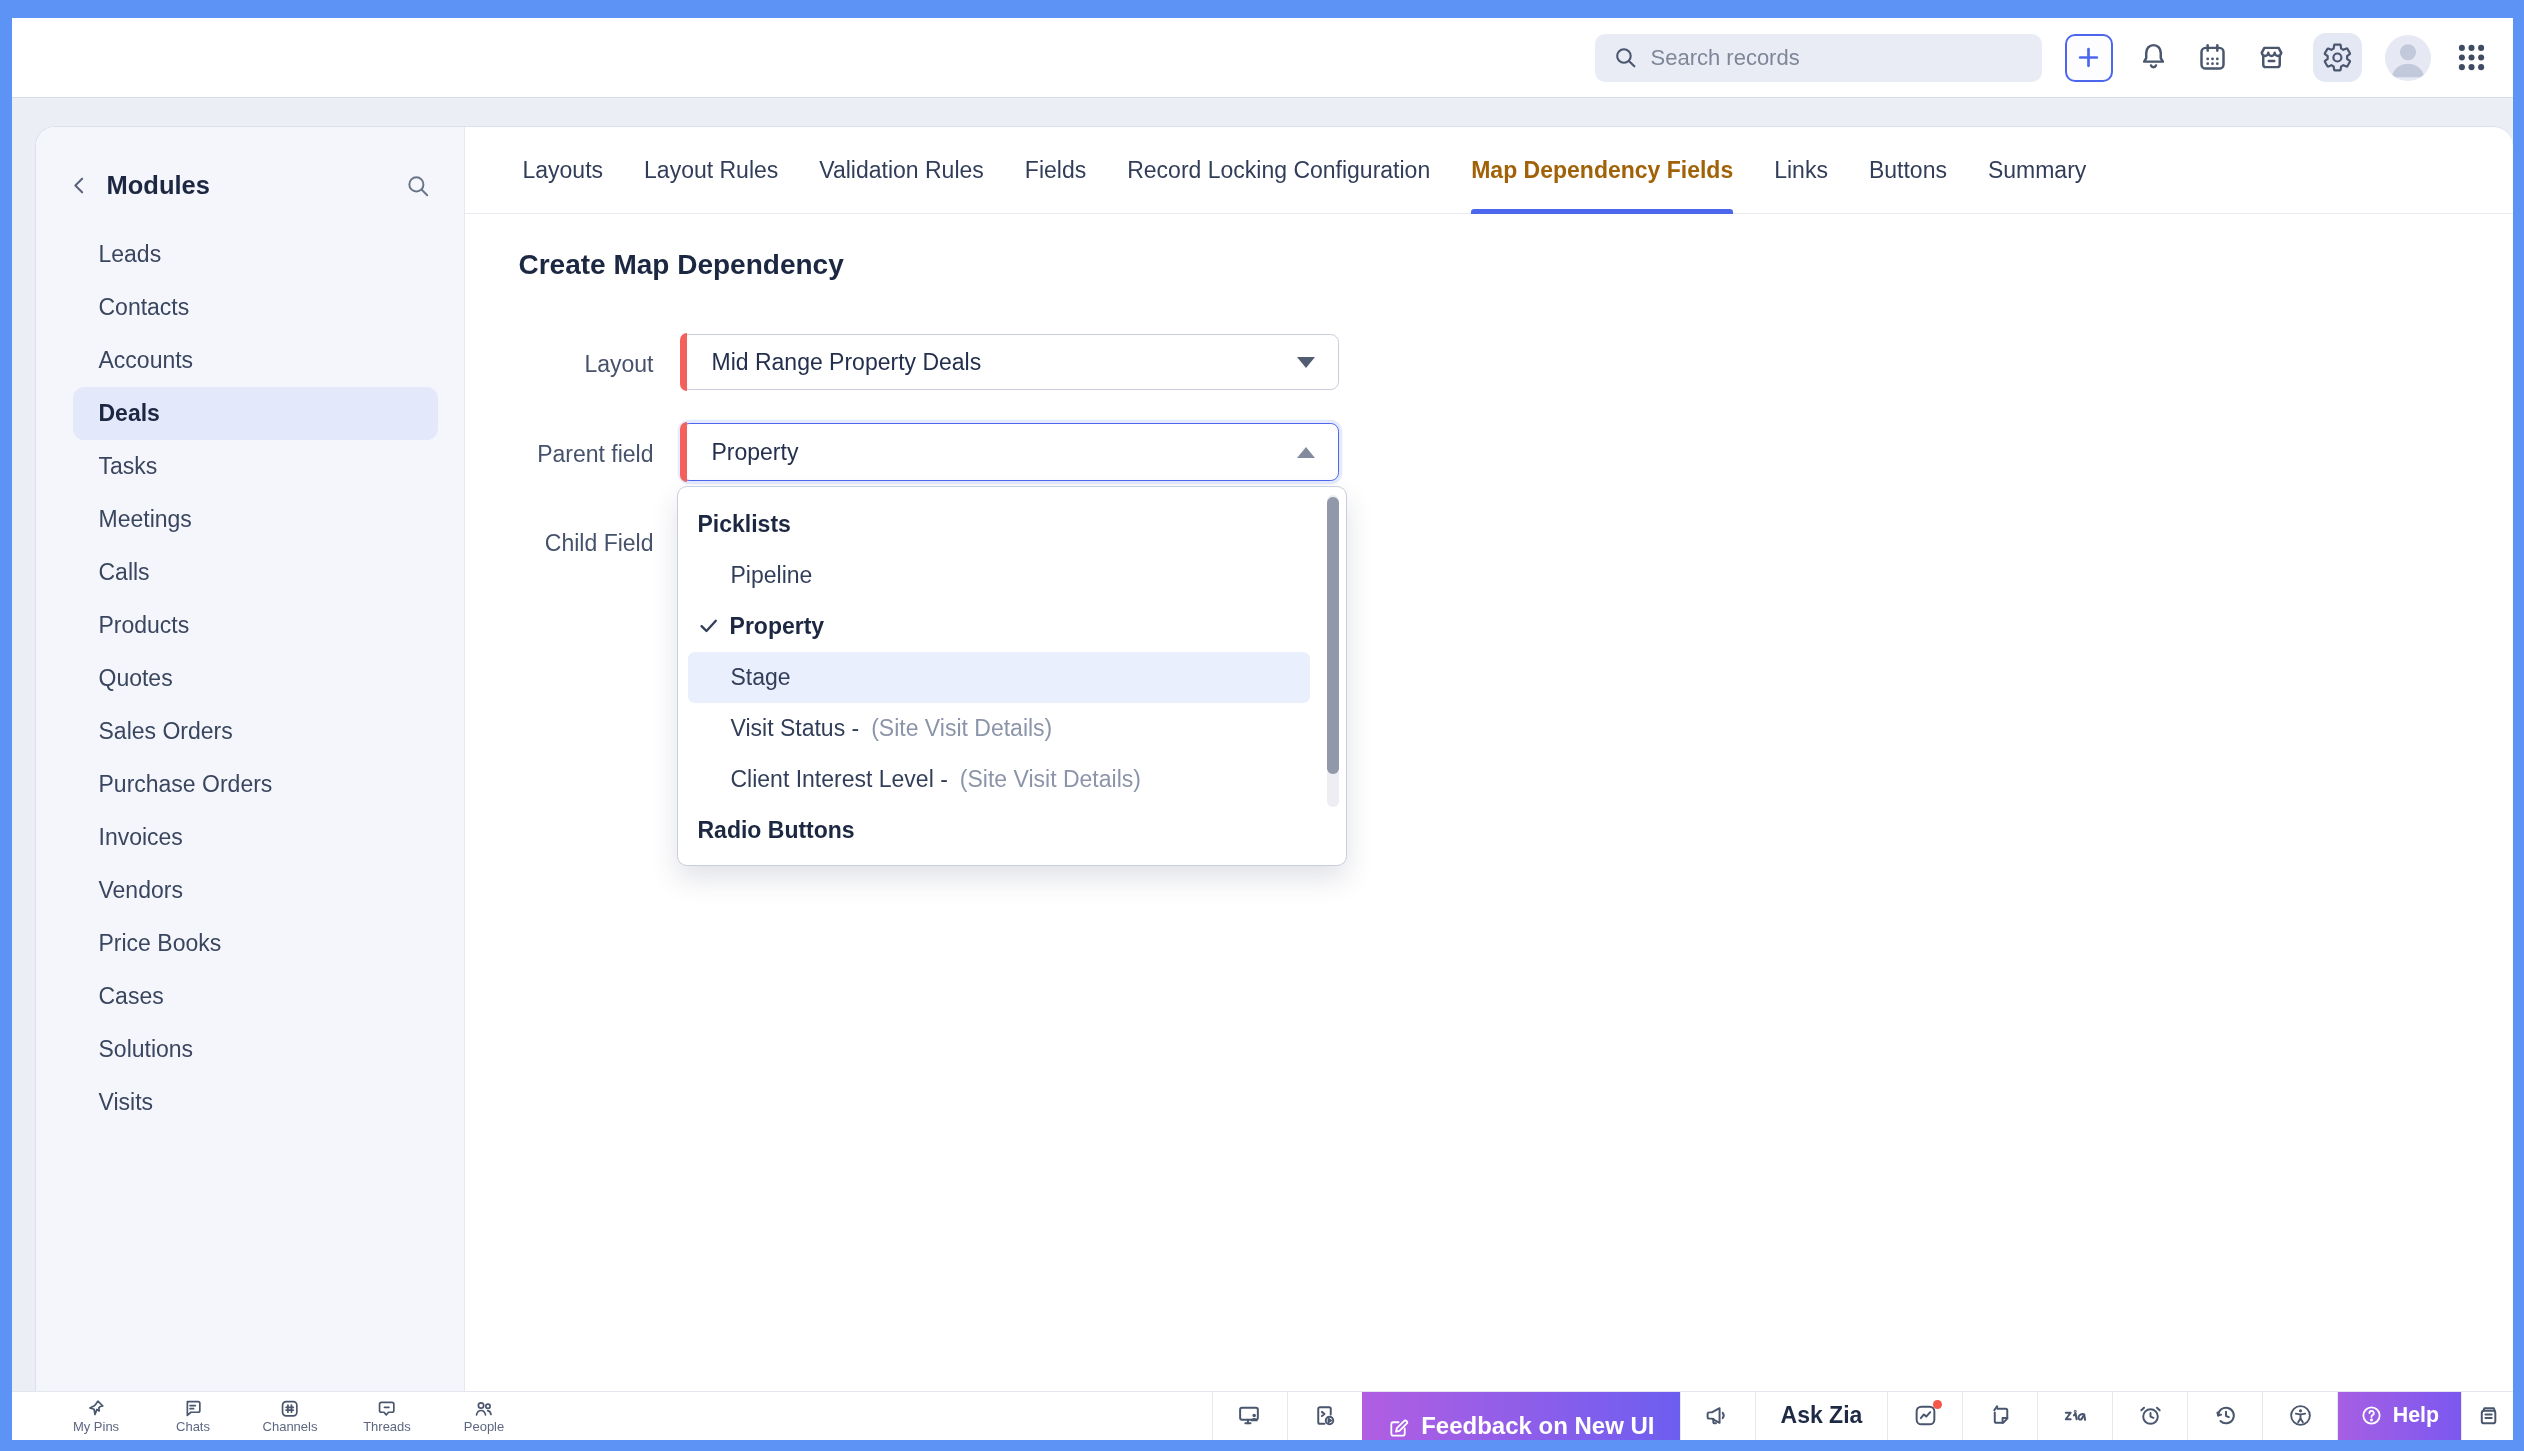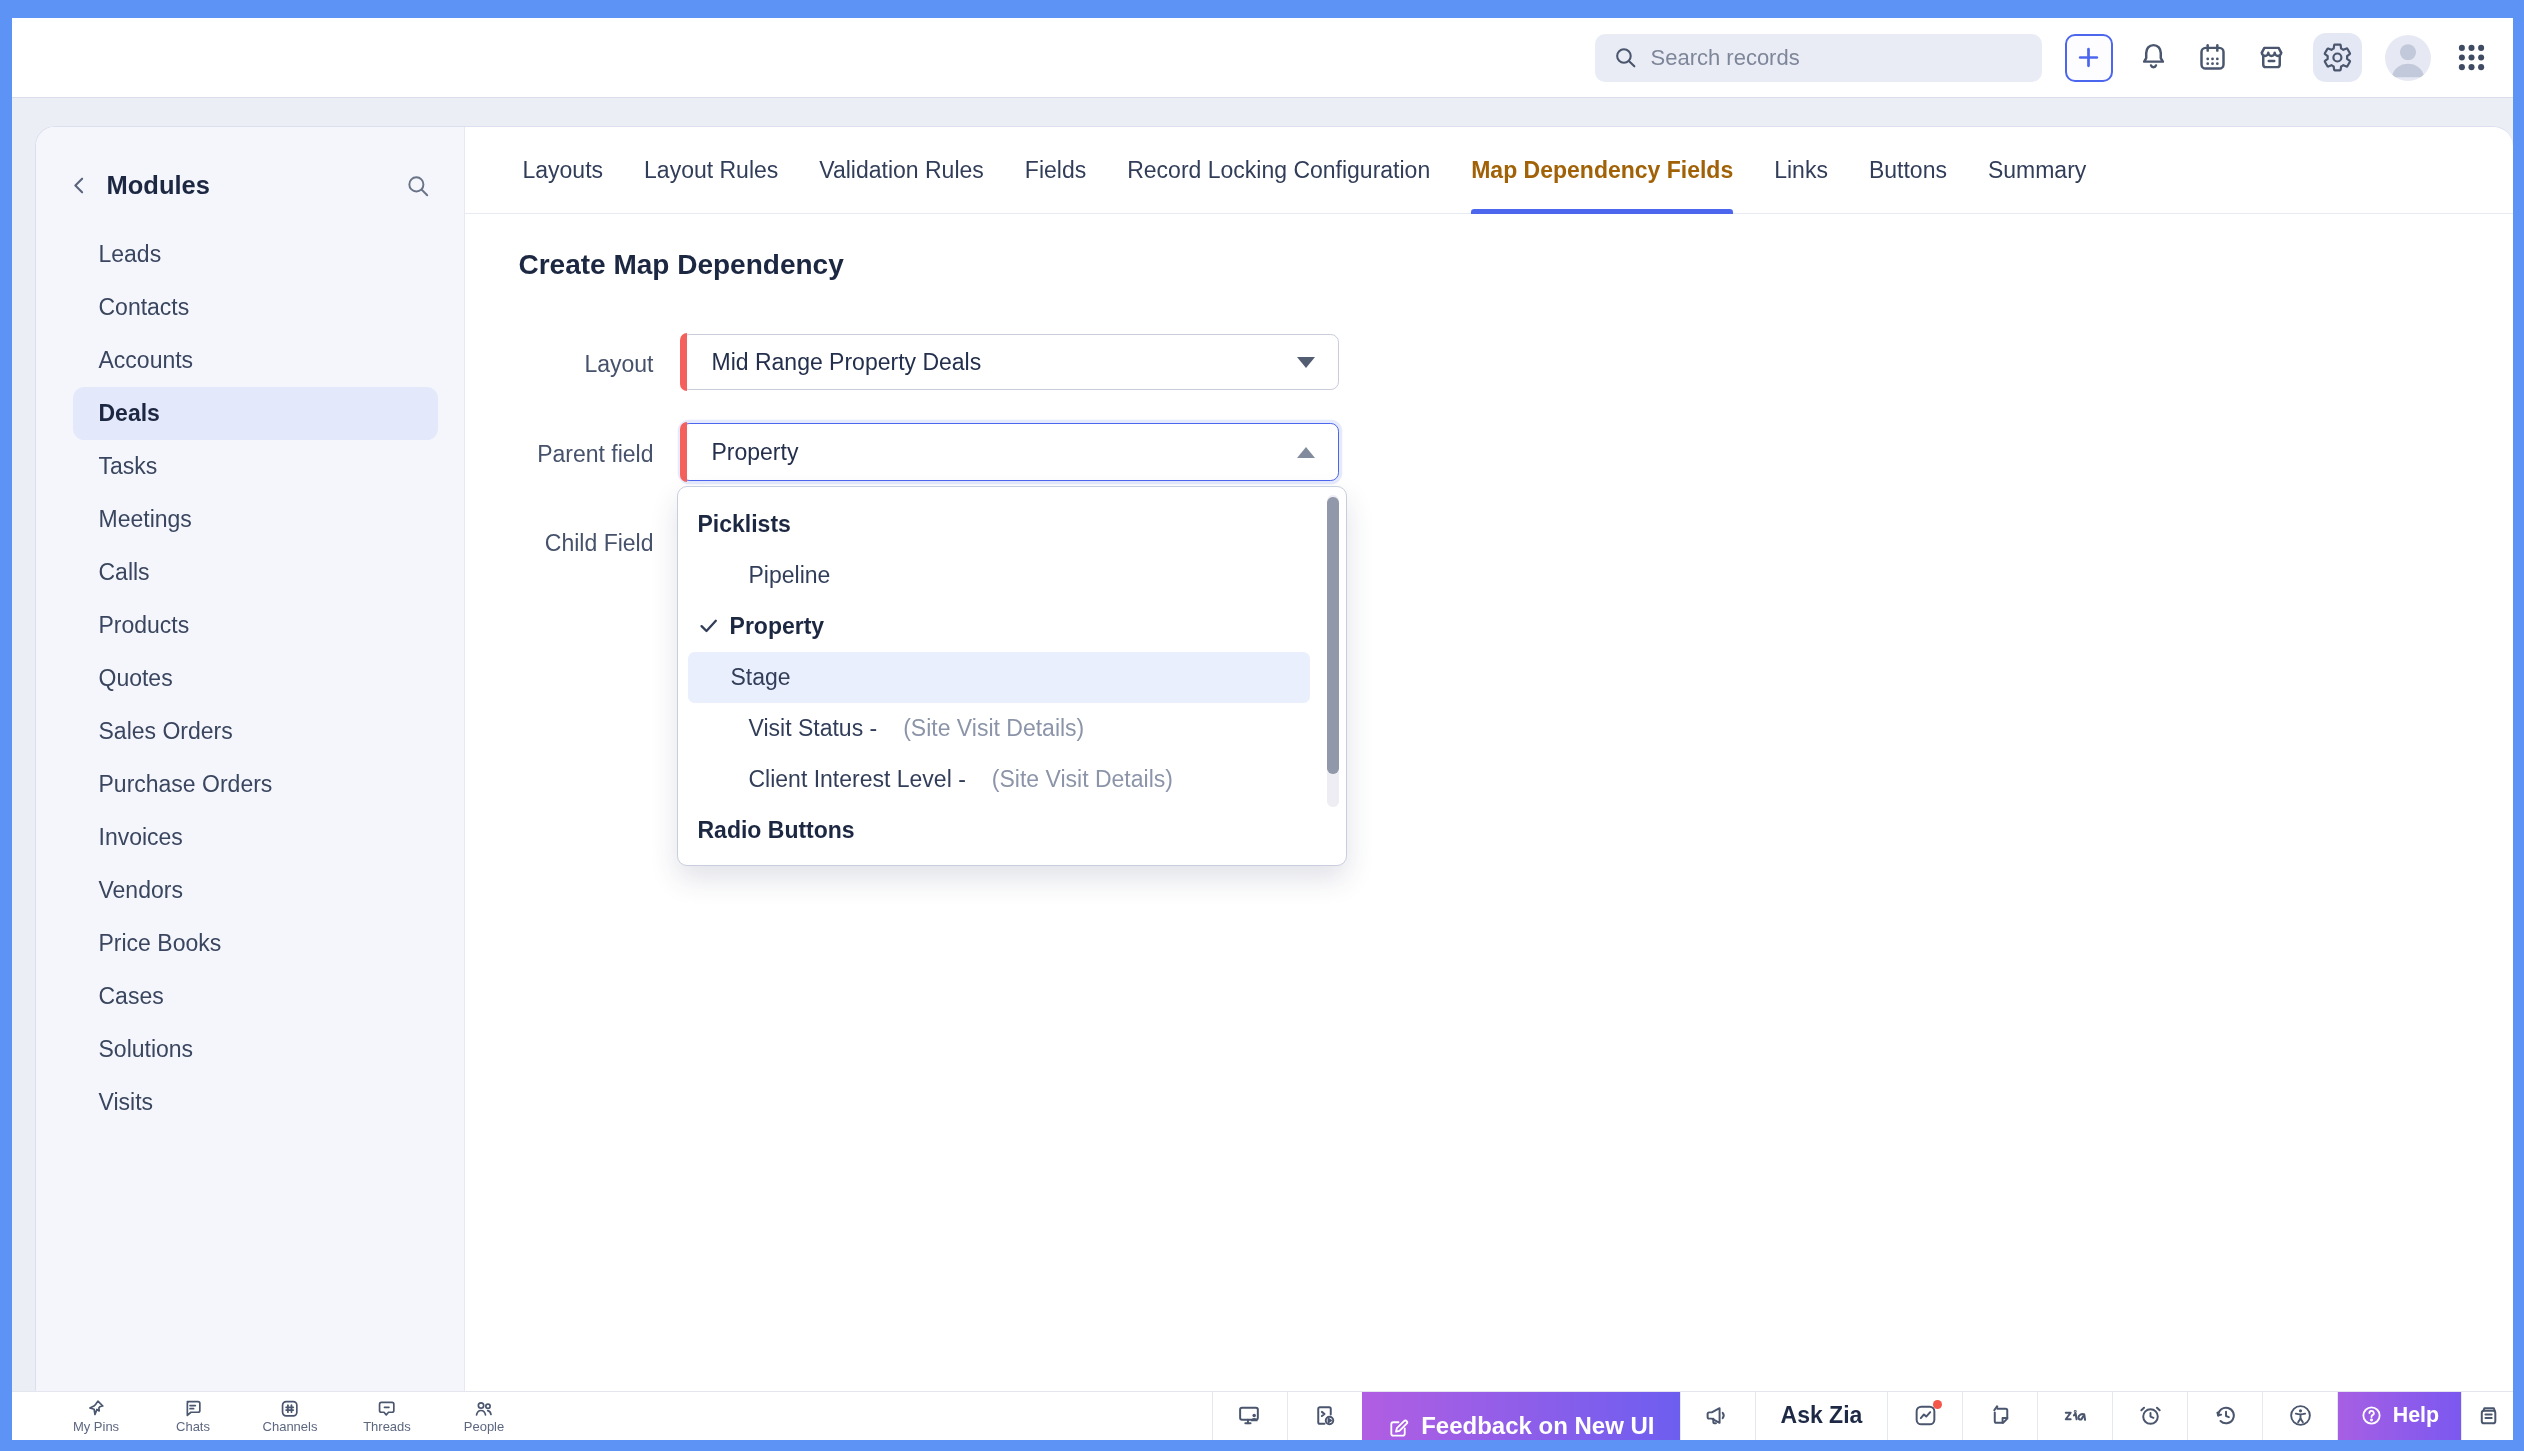--- a/index.html
+++ b/index.html
@@ -57,22 +57,22 @@
   .caret-down{position:absolute;right:23px;width:0;height:0;border-left:9px solid transparent;border-right:9px solid transparent;border-top:11.5px solid #525d72;}
   .caret-up{position:absolute;right:23px;width:0;height:0;border-left:9px solid transparent;border-right:9px solid transparent;border-bottom:11.5px solid #828b9e;}
   .select.focused{border-color:#4c67ee;box-shadow:0 0 0 3.3px rgba(76,103,238,.14);}
 
   
   .dropdown{position:absolute;left:212px;top:272px;width:670px;height:380px;background:#fff;
     border:1.6px solid #c9cede;border-radius:10px;box-shadow:0 13px 28px rgba(40,50,90,.14);
     box-sizing:border-box;padding-top:11.5px;z-index:5;}
   .dd-row{height:51px;display:flex;align-items:center;font-size:23px;}
   .dd-group{padding-left:20px;font-weight:700;color:#1c2742;}
-  .dd-item{padding-left:71px;color:#323e59;cursor:pointer;}
-  .dd-item .detail{color:#8b94a8;margin-left:26px;}
+  .dd-item{padding-left:53px;color:#323e59;cursor:pointer;}
+  .dd-item .detail{color:#8b94a8;margin-left:12px;}
   .dd-item.checked{padding-left:20px;font-weight:700;color:#1c2742;}
   .dd-item.checked .check{margin-right:10.7px;color:#323e59;}
   .dd-item.hl{background:#e9effc;border-radius:6.6px;margin:0 36px 0 10px;padding-left:43px;}
   .dd-scroll-track{position:absolute;right:6.6px;top:8.2px;bottom:58px;width:11.5px;background:#ededf3;border-radius:5.8px;}
   .dd-scroll-thumb{position:absolute;right:6.6px;top:10px;width:11.5px;height:277px;background:#9198a9;border-radius:5.8px;}
 
   
   .bottombar{height:48px;flex:0 0 auto;background:#ffffff;border-top:1.6px solid #e3e6ef;display:flex;align-items:stretch;}
   .bb-left{display:flex;align-items:stretch;padding-left:36px;}
   .bb-tool{width:97px;display:flex;flex-direction:column;align-items:center;justify-content:center;gap:1.6px;color:#3c485f;cursor:pointer;}

